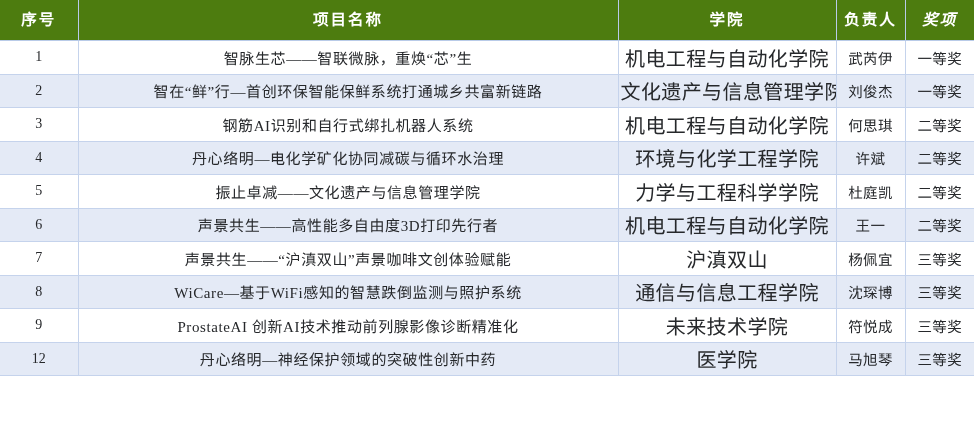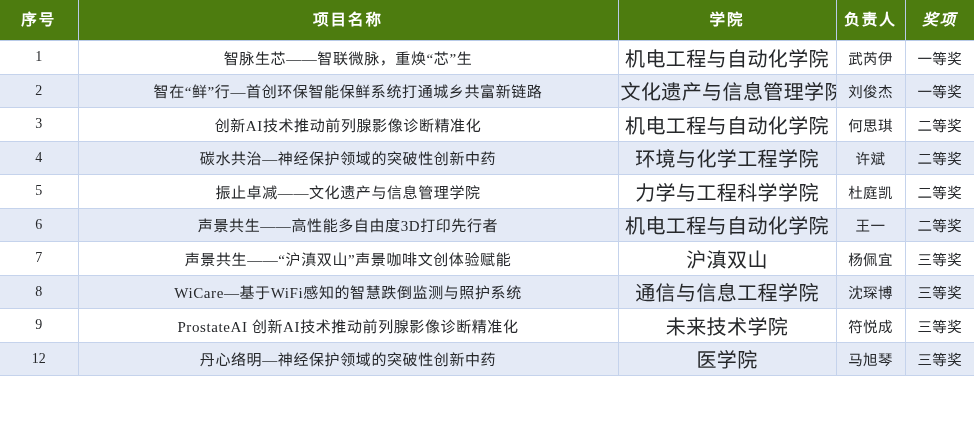--- a/index.html
+++ b/index.html
@@ -118,28 +118,28 @@
       </tr>
       <tr>
         <td class="cell-index">2</td>
         <td class="cell-name">智在“鲜”行—首创环保智能保鲜系统打通城乡共富新链路</td>
         <td class="cell-school">文化遗产与信息管理学院</td>
         <td class="cell-leader">刘俊杰</td>
         <td class="cell-award">一等奖</td>
       </tr>
       <tr>
         <td class="cell-index">3</td>
-        <td class="cell-name">创新AI技术推动前列腺影像诊断精准化</td>
+        <td class="cell-name">钢筋AI识别和自行式绑扎机器人系统</td>
         <td class="cell-school">机电工程与自动化学院</td>
         <td class="cell-leader">何思琪</td>
         <td class="cell-award">二等奖</td>
       </tr>
       <tr>
         <td class="cell-index">4</td>
-        <td class="cell-name">碳水共治—神经保护领域的突破性创新中药</td>
+        <td class="cell-name">丹心络明—电化学矿化协同减碳与循环水治理</td>
         <td class="cell-school">环境与化学工程学院</td>
         <td class="cell-leader">许斌</td>
         <td class="cell-award">二等奖</td>
       </tr>
       <tr>
         <td class="cell-index">5</td>
         <td class="cell-name">振止卓减——文化遗产与信息管理学院</td>
         <td class="cell-school">力学与工程科学学院</td>
         <td class="cell-leader">杜庭凯</td>
         <td class="cell-award">二等奖</td>

